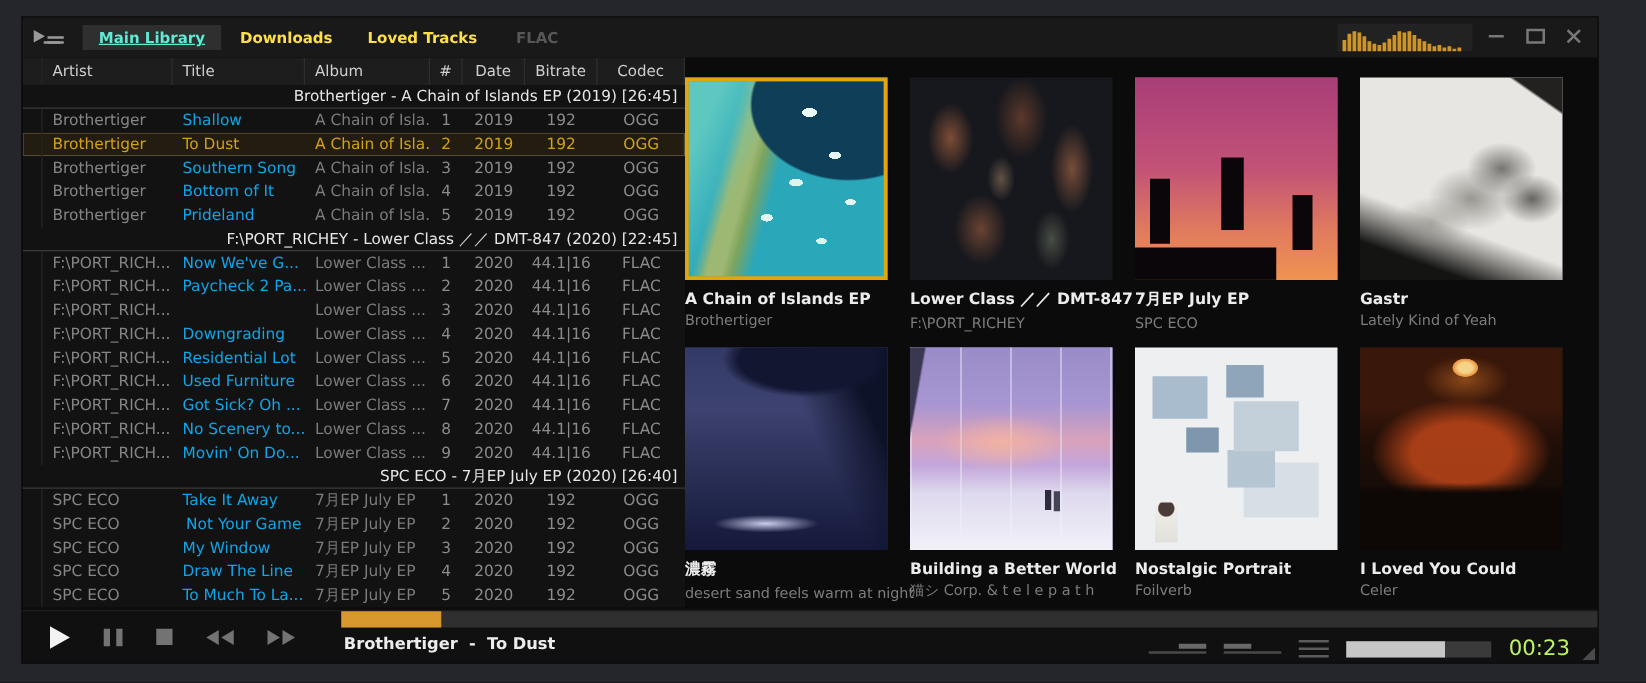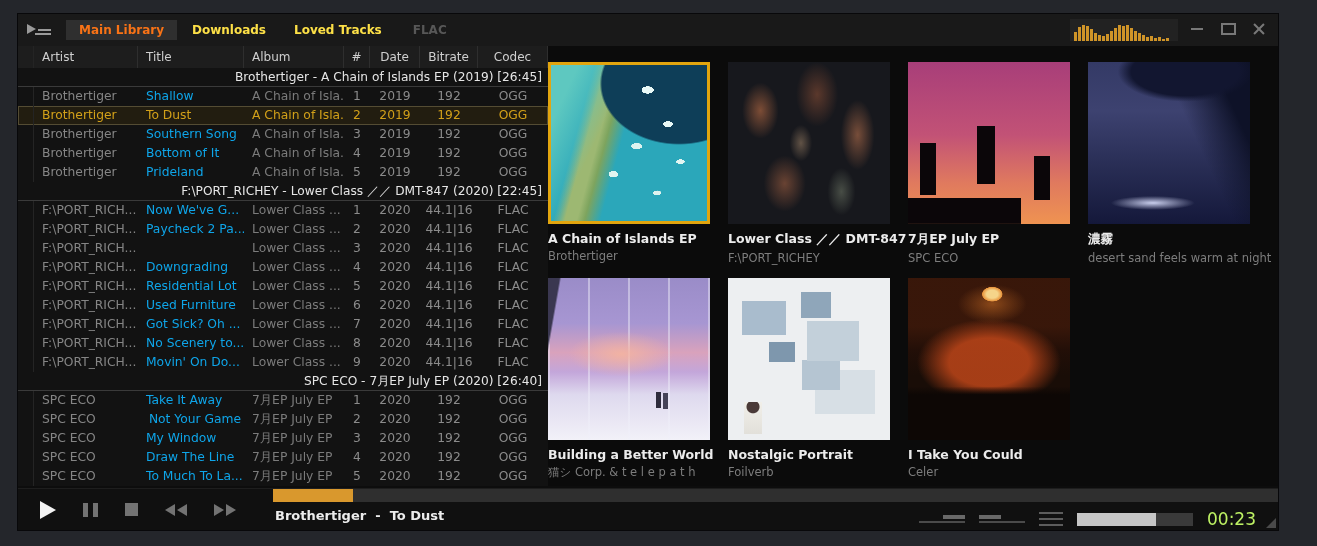--- a/index.html
+++ b/index.html
@@ -6,21 +6,21 @@
   body{width:1317px;height:546px;background:#24262b;font-family:"DejaVu Sans",sans-serif;overflow:hidden;position:relative;}
   .window{position:absolute;left:18px;top:14px;width:1260px;height:516px;background:#0d0d0d;box-shadow:0 0 0 1px #08080a;}
 
   
   .titlebar{position:relative;height:32px;background:#191919;display:flex;align-items:center;}
   .pl-icon{width:28px;height:18px;position:relative;margin:0 12px 0 8px;}
   .pl-icon::before{content:"";position:absolute;left:1px;top:3px;border-left:9px solid #9a9a9a;border-top:5px solid transparent;border-bottom:5px solid transparent;}
   .pl-icon::after{content:"";position:absolute;right:3px;top:8px;width:13px;height:2px;background:#9a9a9a;box-shadow:0 4px 0 #9a9a9a,-3px 4px 0 #9a9a9a;}
   .tabs{display:flex;gap:2px;height:20px;}
   .tab{padding:0 13px;height:20px;line-height:20px;font-weight:bold;font-size:12px;color:#fde047;white-space:nowrap;cursor:default;}
-  .tab.active{background:#2f2f2f;color:#f97316;}
+  .tab.active{background:#2f2f2f;color:#5eead4;text-decoration:underline;}
   .menu{margin-left:18px;font-weight:bold;font-size:12px;color:#575757;}
   .viz{position:absolute;right:100px;top:5px;width:100px;height:22px;display:flex;align-items:flex-end;gap:1px;padding:0 4px;background:rgba(255,255,255,0.04);}
   .vbar{width:3px;background:#cf9428;}
   .winbtns{position:absolute;right:8px;top:4px;display:flex;gap:9px;}
   .winbtn{width:22px;height:22px;display:flex;align-items:center;justify-content:center;position:relative;}
   .min-glyph{width:12px;height:2px;background:#787878;}
   .max-glyph{width:11px;height:8px;border:2px solid #787878;}
   .x-a,.x-b{position:absolute;left:4px;top:10px;width:14px;height:2px;background:#787878;}
   .x-a{transform:rotate(45deg);}
   .x-b{transform:rotate(-45deg);}
@@ -407,37 +407,42 @@
           <div class="cover cover-2"></div>
           <div class="a-title">Lower Class ／／ DMT-847</div>
           <div class="a-artist">F:\PORT_RICHEY</div>
         </div>
         <div class="album-card">
           <div class="cover cover-3"></div>
           <div class="a-title">7月EP July EP</div>
           <div class="a-artist">SPC ECO</div>
         </div>
         <div class="album-card">
+          <div class="cover cover-4"></div>
+          <div class="a-title">Gastr</div>
+          <div class="a-artist">Lately Kind of Yeah</div>
+        </div>
+        <div class="album-card">
           <div class="cover cover-5"></div>
           <div class="a-title">濃霧</div>
           <div class="a-artist">desert sand feels warm at night</div>
         </div>
         <div class="album-card">
           <div class="cover cover-6"></div>
           <div class="a-title">Building a Better World</div>
           <div class="a-artist">猫シ Corp. &amp; t e l e p a t h</div>
         </div>
         <div class="album-card">
           <div class="cover cover-7"></div>
           <div class="a-title">Nostalgic Portrait</div>
           <div class="a-artist">Foilverb</div>
         </div>
         <div class="album-card">
           <div class="cover cover-8"></div>
-          <div class="a-title">I Take You Could</div>
+          <div class="a-title">I Loved You Could</div>
           <div class="a-artist">Celer</div>
         </div>
       </div>
   </div>
 
   <div class="playerbar">
     <div class="transport">
       <div class="tbtn">
           <span class="sh-play"></span>
         </div>

